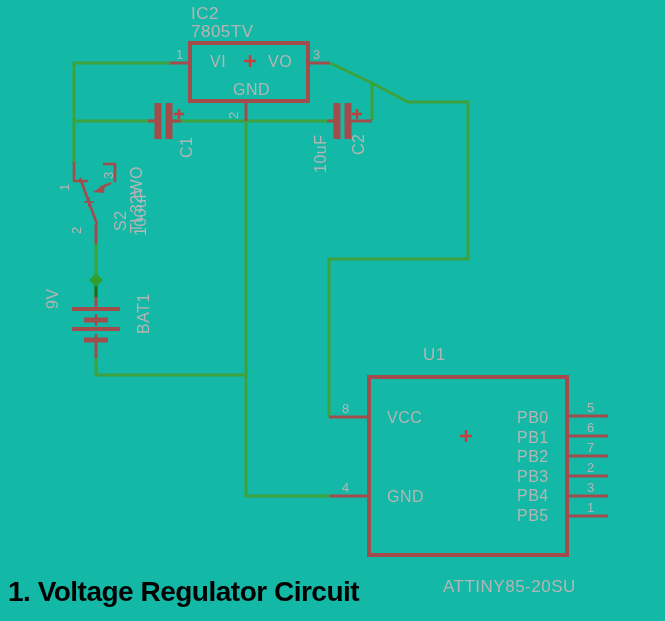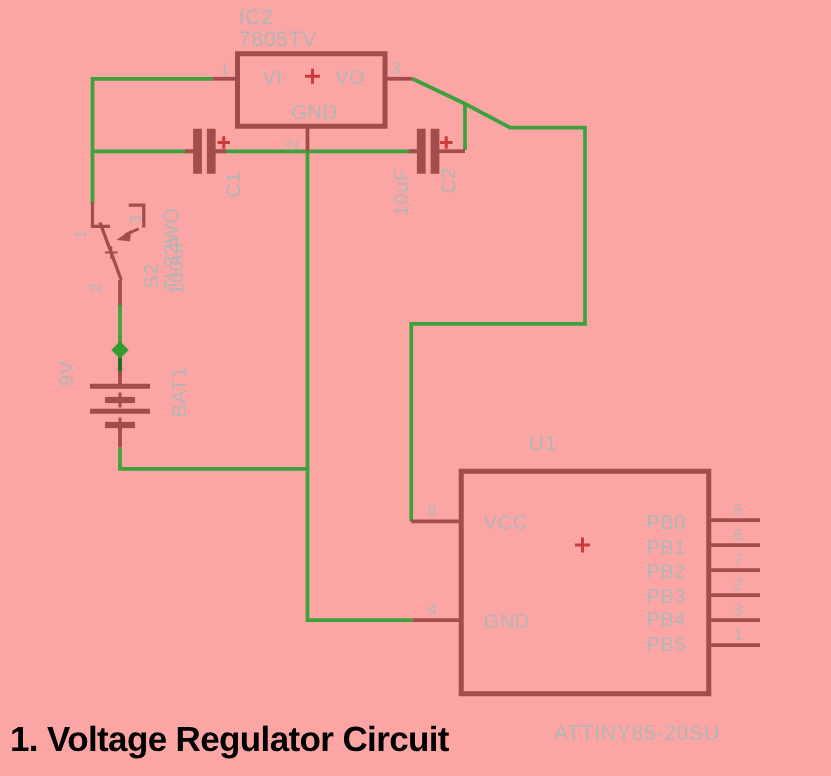--- a/index.html
+++ b/index.html
@@ -1,16 +1,16 @@
 <!DOCTYPE html>
 <html style="--wire: #3da23d; --wire_dark: #1e6b1e; --part: #a34c4c; --plus: #c93c3c; --label: #b5b5b5; --junction: #2f9e2f;"><head>
 <meta charset="utf-8">
 <style>
   html,body{margin:0;padding:0;background:#fff;}
-  .stage{position:relative;width:665px;height:621px;background:#fca5a5;overflow:hidden;}
+  .stage{position:relative;width:665px;height:621px;background:#14b8a6;overflow:hidden;}
   svg{display:block;}
   .wire{fill:none;stroke:var(--wire);stroke-width:3;}
   .wire-dark{fill:none;stroke:var(--wire_dark);stroke-width:3;}
   .pin{fill:none;stroke:var(--part);stroke-width:3;}
   .part{fill:none;stroke:var(--part);}
   .box{fill:none;stroke:var(--part);stroke-width:4;}
   .plus{fill:none;stroke:var(--plus);stroke-width:2.4;}
   .junction{fill:var(--junction);stroke:none;}
   .arrowhead{fill:var(--part);stroke:none;}
   .lbl{fill:var(--label);font:16px "Liberation Sans",sans-serif;letter-spacing:0.5px;}

